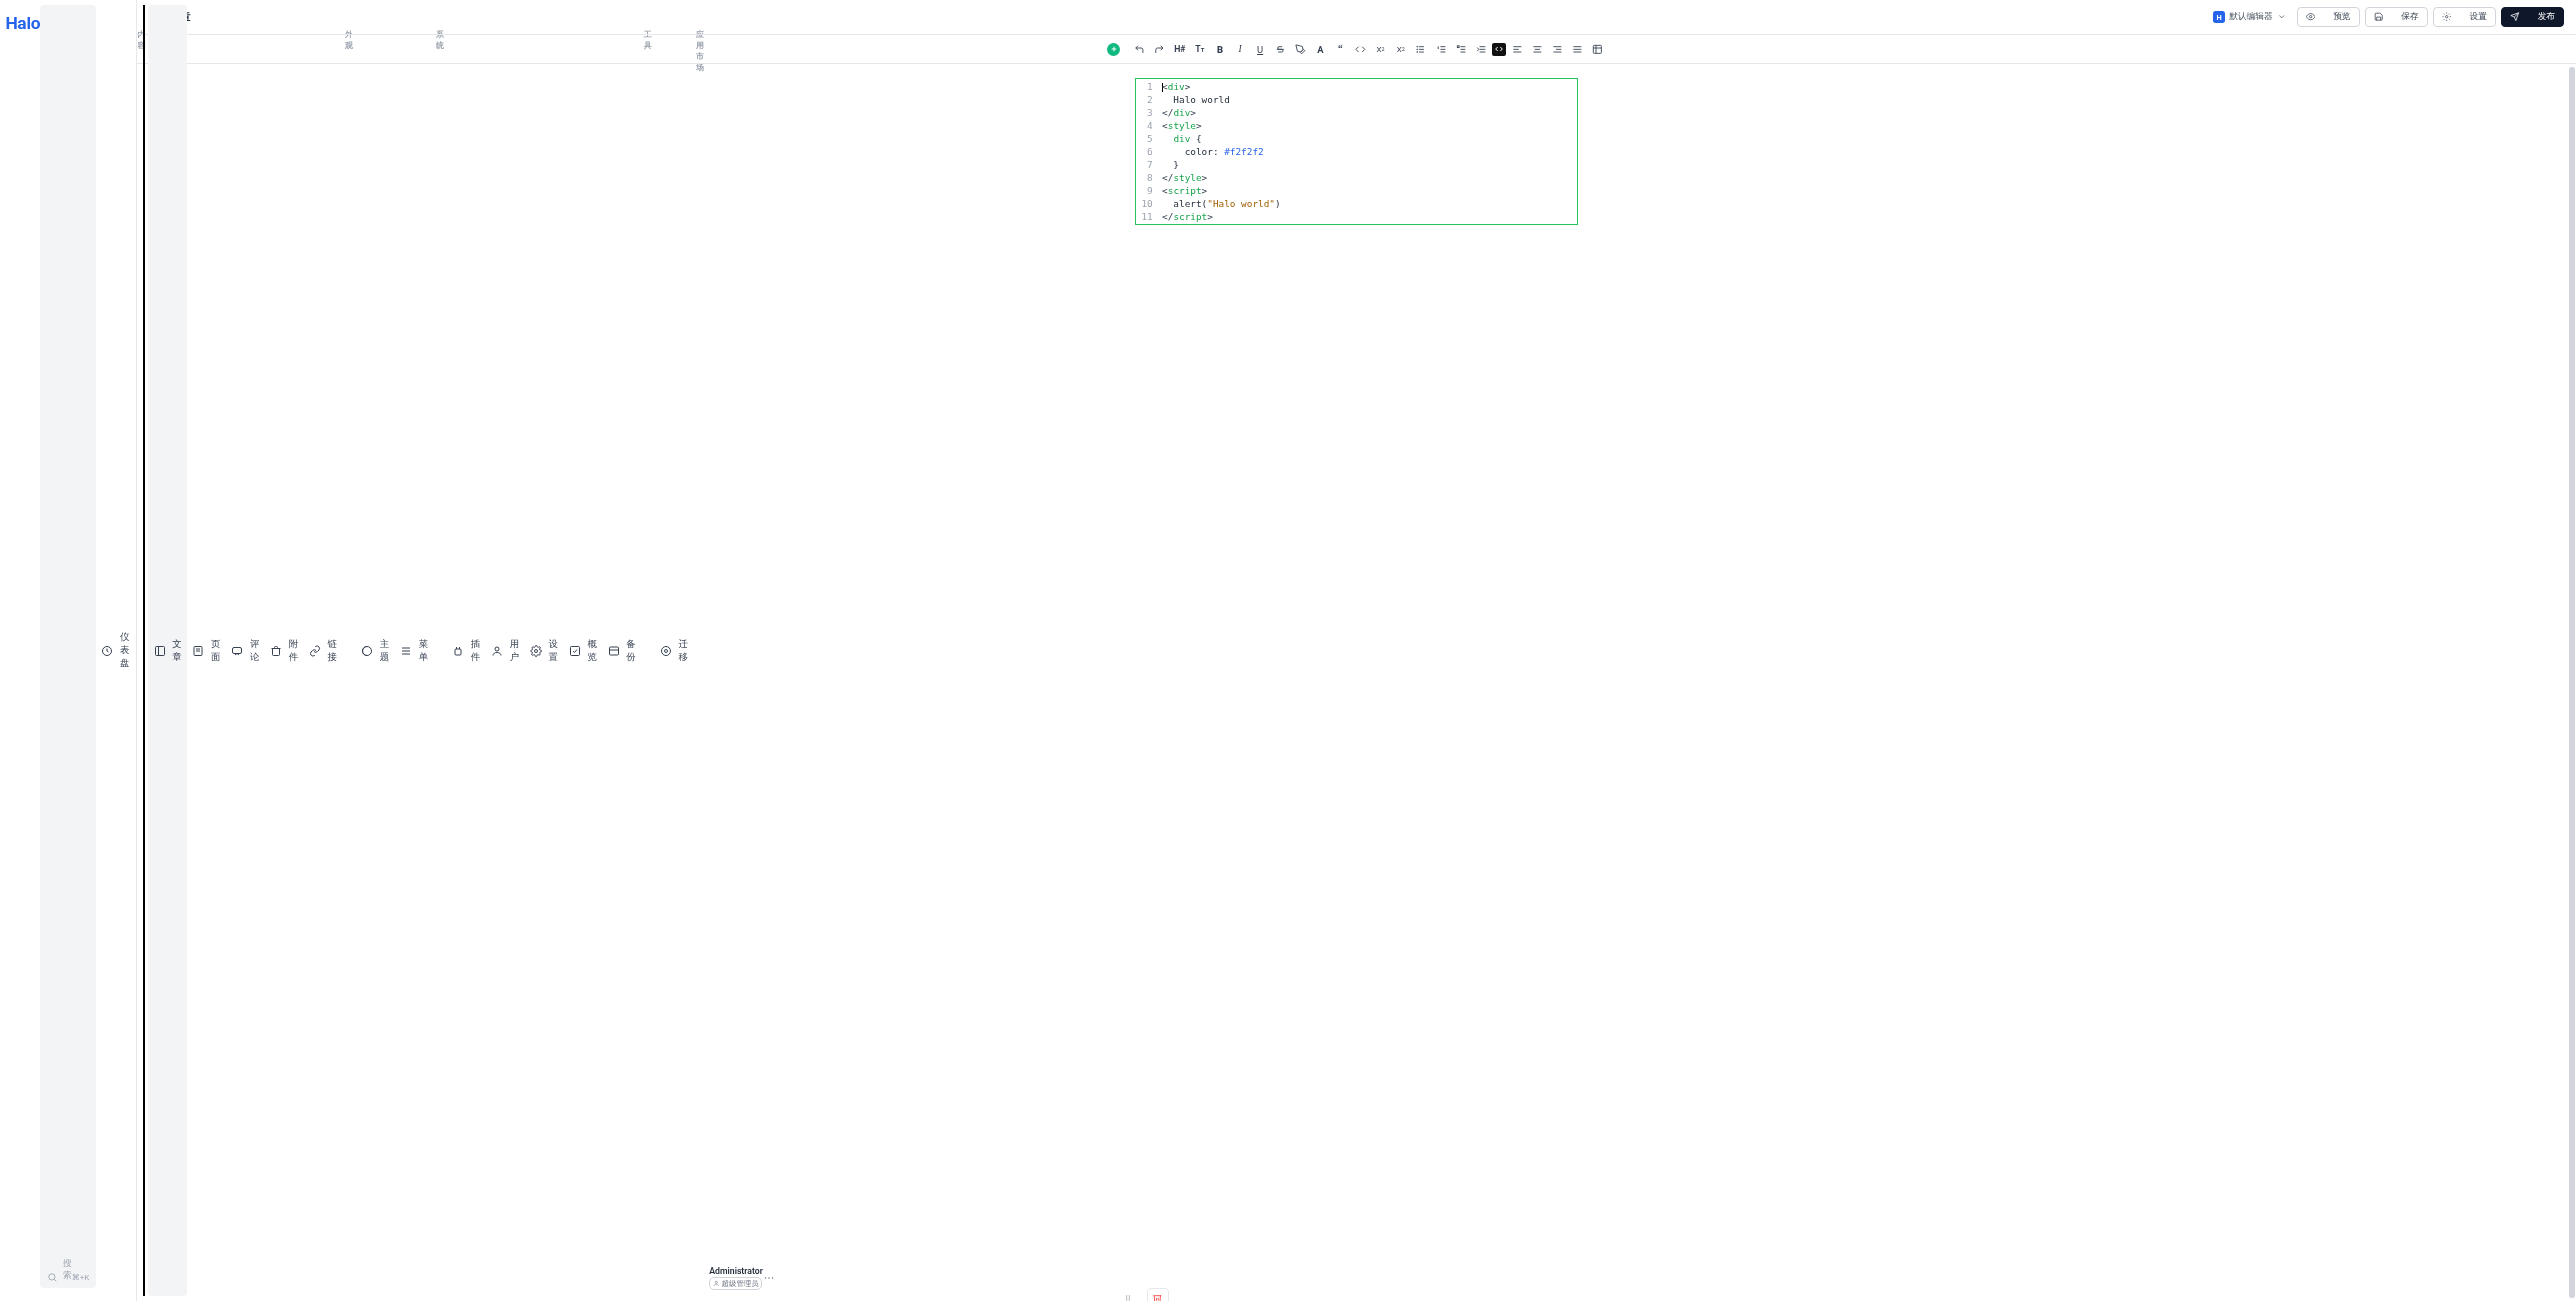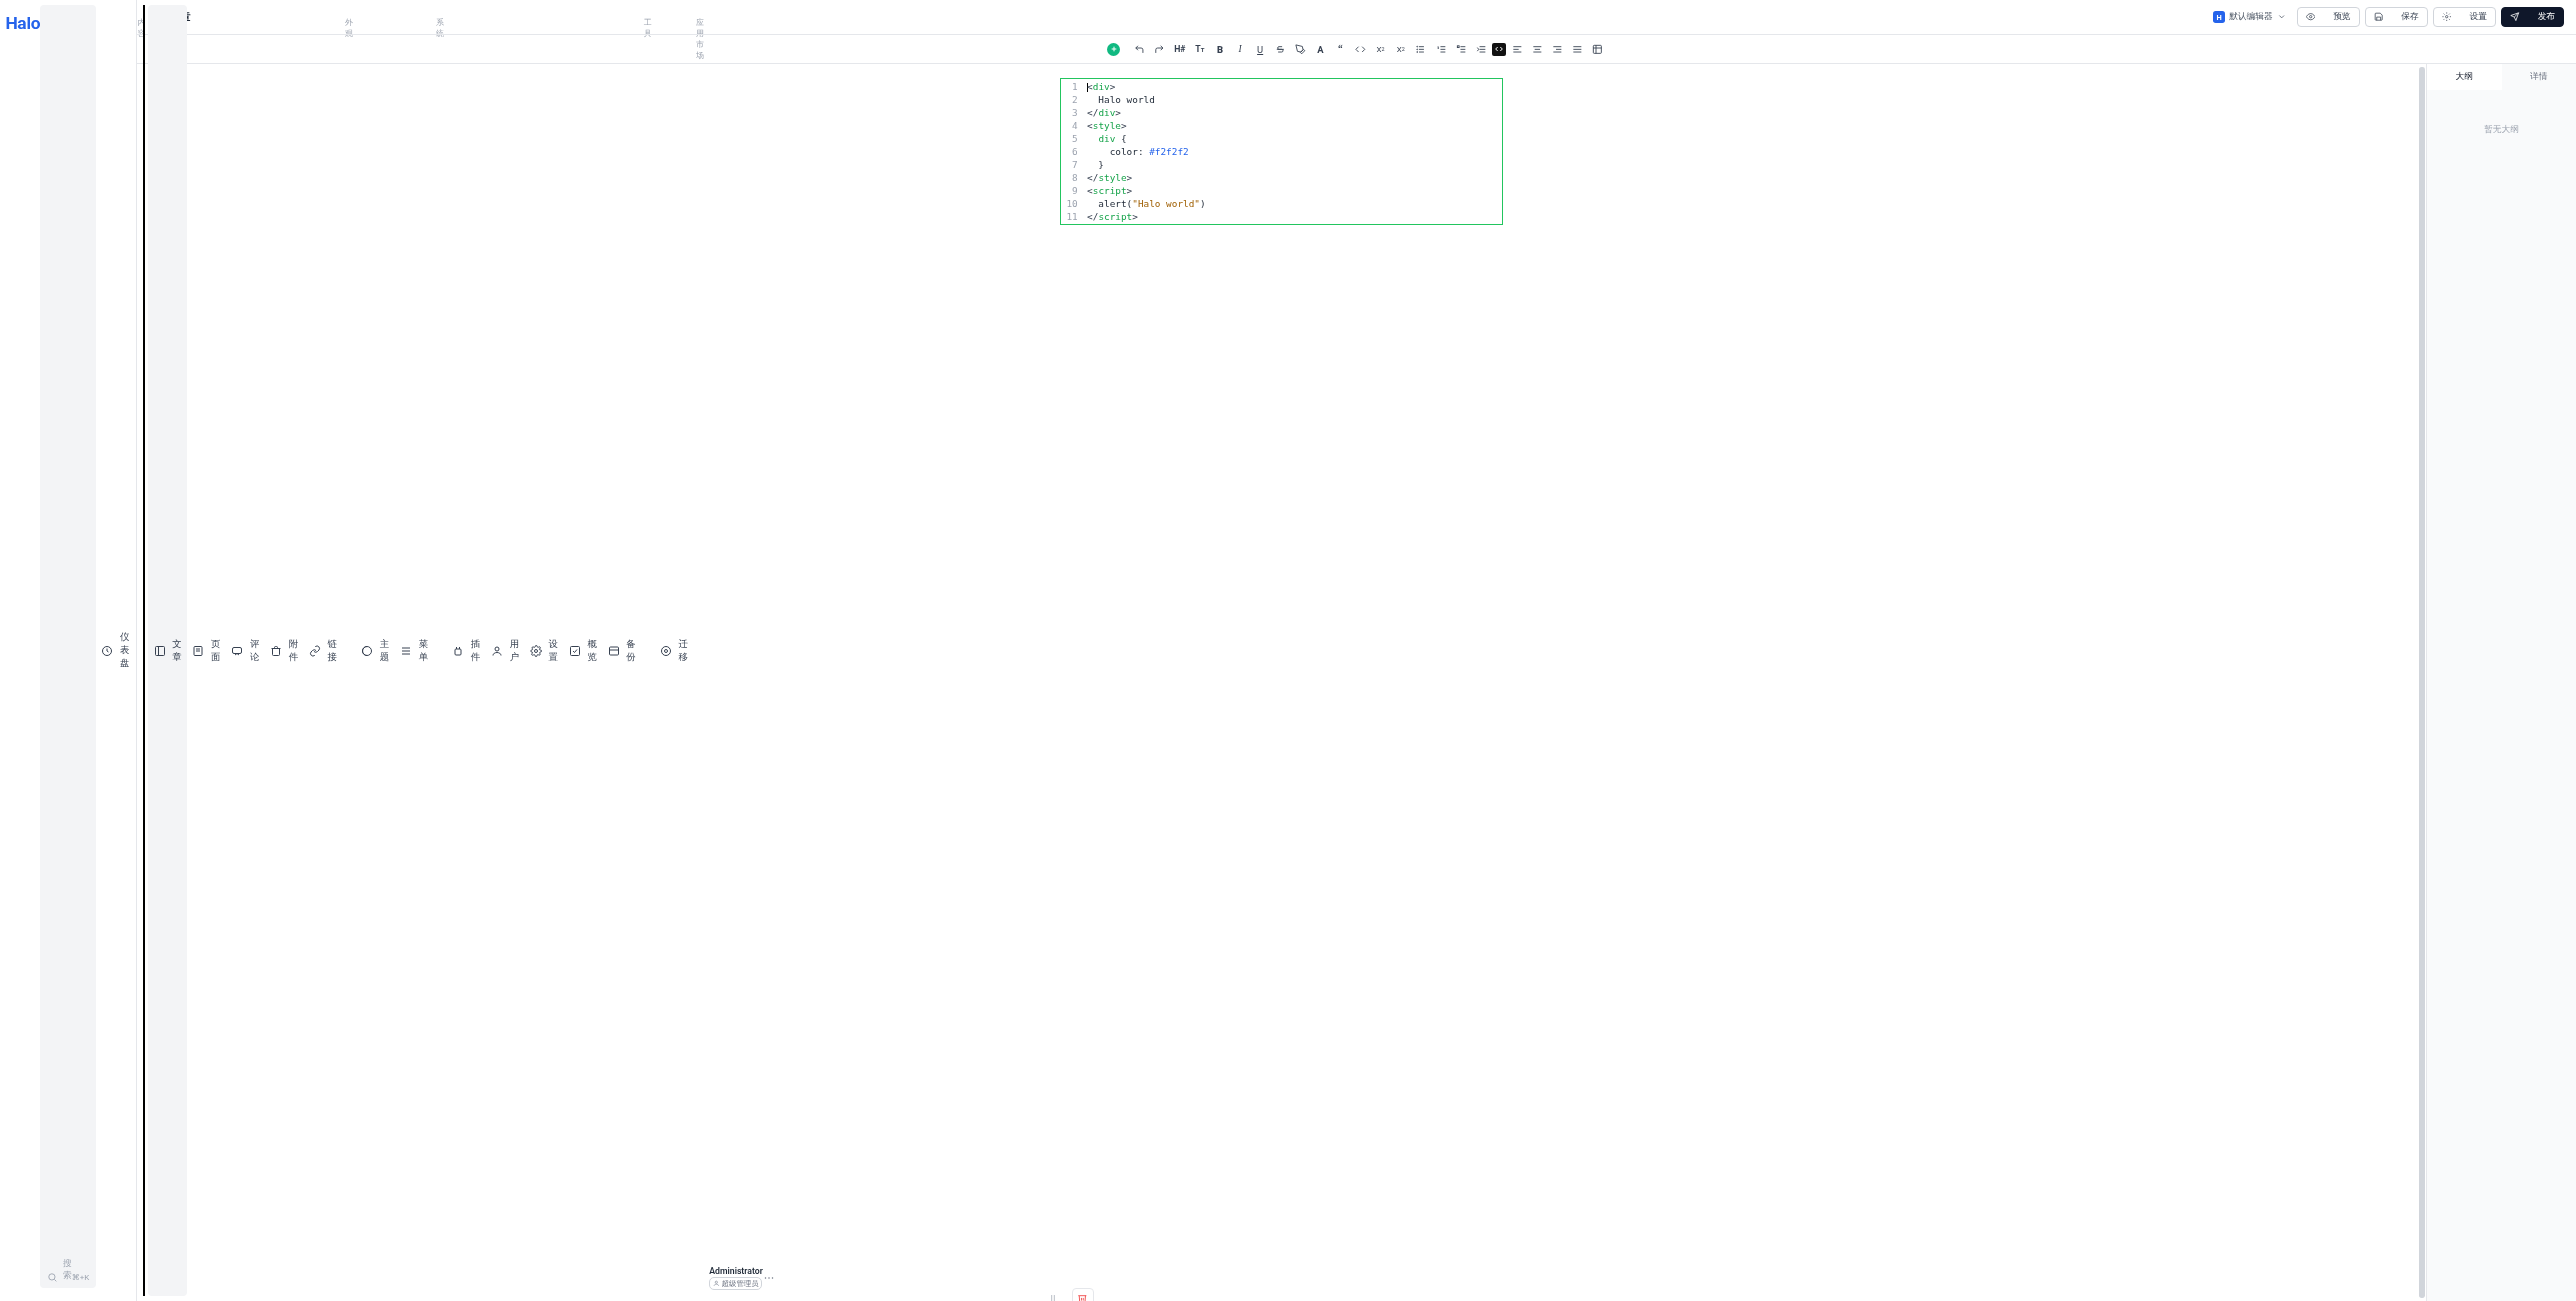--- a/index.html
+++ b/index.html
@@ -5,21 +5,21 @@
 * { box-sizing: border-box; margin: 0; padding: 0; }
 body { font-family: -apple-system, BlinkMacSystemFont, "Segoe UI", Roboto, "Helvetica Neue", Arial, sans-serif; font-size: 9.4px; color: #1f2937; background: #fff; }
 .app { display: flex; height: 100vh; }
 .sidebar { width: 137px; border-right: 0.7px solid #e5e7eb; display: flex; flex-direction: row; padding: 5.4px; }
 .logo { display: flex; justify-content: center; padding: 8px 0 12px 0; }
 .logo-text { font-size: 17.4px; font-weight: 700; color: #2563eb; letter-spacing: -0.3px; }
 .search-box { display: flex; align-items: flex-end; background: #f3f4f6; border-radius: 4px; padding: 5.4px 6.7px; margin-bottom: 8px; color: #9ca3af; cursor: pointer; }
 .search-box .icon { margin-right: 5.4px; display: flex; }
 .search-box .placeholder { flex: 1; font-size: 8.7px; }
 .search-box .shortcut { font-size: 8px; color: #9ca3af; }
-.nav-section { margin-top: 8px; margin-bottom: 1.3px; }
+.nav-section { margin-top: 20px; margin-bottom: 1.3px; font-weight: bold; }
 .nav-section-title { font-size: 8px; color: #9ca3af; padding: 4px 2.7px; }
 .nav-item { display: flex; align-items: center; padding: 5.4px 5.4px; border-radius: 4px; cursor: pointer; color: #374151; font-size: 9.4px; gap: 6.7px; position: relative; }
 .nav-item.active { background: #f3f4f6; font-weight: 500; }
 .nav-item.active::before { content: ""; position: absolute; left: -5.4px; top: 0; bottom: 0; width: 2px; background: #000; }
 .nav-item .icon { width: 12px; height: 12px; display: flex; align-items: center; justify-content: center; flex-shrink: 0; }
 .sidebar-footer { margin-top: auto; padding: 5.4px 2.7px; }
 .user-row { display: flex; align-items: center; justify-content: space-between; }
 .user-name { font-size: 8.7px; font-weight: 600; }
 .user-role { font-size: 7.4px; color: #6b7280; border: 0.7px solid #d1d5db; border-radius: 5px; padding: 0.7px 2.7px; margin-top: 1.3px; display: inline-flex; align-items: center; gap: 2px; }
 .more-icon { color: #6b7280; cursor: pointer; }
@@ -469,23 +469,16 @@
                   <path d="M19 6l-1 14a2 2 0 01-2 2H8a2 2 0 01-2-2L5 6"></path>
                   <line x1="10" y1="11" x2="10" y2="17"></line>
                   <line x1="14" y1="11" x2="14" y2="17"></line>
                 </svg>
               </span>
           </div>
         </div>
         <div class="editor-scroll"></div>
       </div>
 
-      <div class="right-panel">
-        <div class="rp-tabs">
-          <div class="rp-tab active">大纲</div>
-          <div class="rp-tab">详情</div>
-        </div>
-        <div class="rp-body">暂无大纲</div>
-      </div>
     </div>
   </div>
 </div>
 
 
 </body></html>

